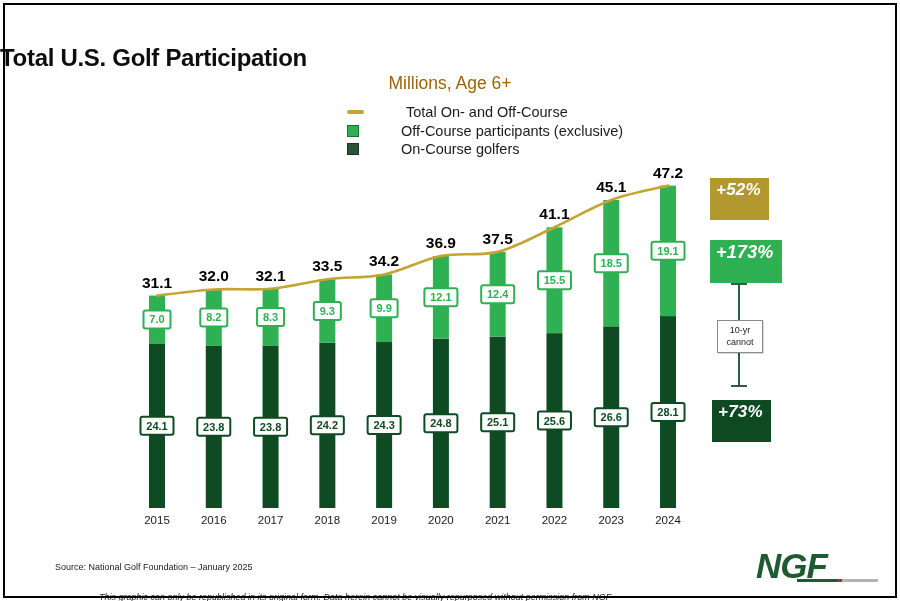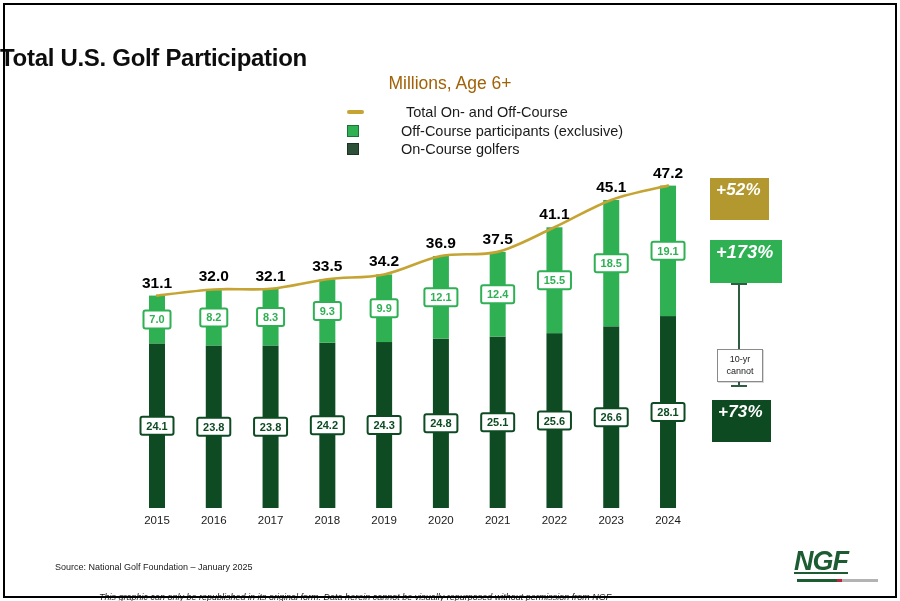--- a/index.html
+++ b/index.html
@@ -17,25 +17,25 @@
   .badge{position:absolute;color:#fff;font-style:italic;font-weight:700;font-size:17px;
     padding:2px 8px 20px 6px;letter-spacing:0.2px;}
   #badge-total{left:710px;top:178px;background:#b2982e;}
   #badge-off{left:710px;top:240px;background:#2eb053;font-size:18px;}
   #badge-on{left:712px;top:400px;background:#0d4a21;}
   .bracket-vline{position:absolute;left:738px;top:283px;width:2px;height:104px;background:#2e5e41;}
   .bracket-cap{position:absolute;left:731px;width:16px;height:2px;background:#2e5e41;}
   #bracket-cap-top{top:283px;} #bracket-cap-bottom{top:385px;}
   .bracket-box{position:absolute;left:717px;top:320px;width:44px;height:31px;background:#fff;
     border:1px solid #8a8a8a;display:flex;flex-direction:column;align-items:center;justify-content:center;
-    font-size:9px;color:#222;line-height:1.25;box-shadow:1px 1px 0 rgba(0,0,0,0.15);margin-top:29px;}
+    font-size:9px;color:#222;line-height:1.25;box-shadow:1px 1px 0 rgba(0,0,0,0.15);}
   .source-line{position:absolute;left:55px;font-size:9px;color:#1b1b1b;}
   #source1{top:562px;} #source2{top:592px;font-style:italic;margin-left:44px;}
-  .ngf-logo{position:absolute;left:794px;top:546px;font-size:27px;font-weight:700;font-style:italic;
-    color:#1d5b33;letter-spacing:-1px;text-decoration:underline;}
+  .ngf-logo{position:absolute;left:756px;top:546px;font-size:35px;font-weight:700;font-style:italic;
+    color:#1d5b33;letter-spacing:-1px;}
   .ngf-underline{position:absolute;left:797px;top:579px;width:81px;height:3px;
     background:linear-gradient(to right,#1d5b33 0 50%,#c0243a 50% 56%,#b3b3b3 56% 100%);}
 </style>
 </head>
 <body>
 
 <div id="canvas">
 
   <div class="title">Total U.S. Golf Participation</div>
   <div class="subtitle">Millions, Age 6+</div>

